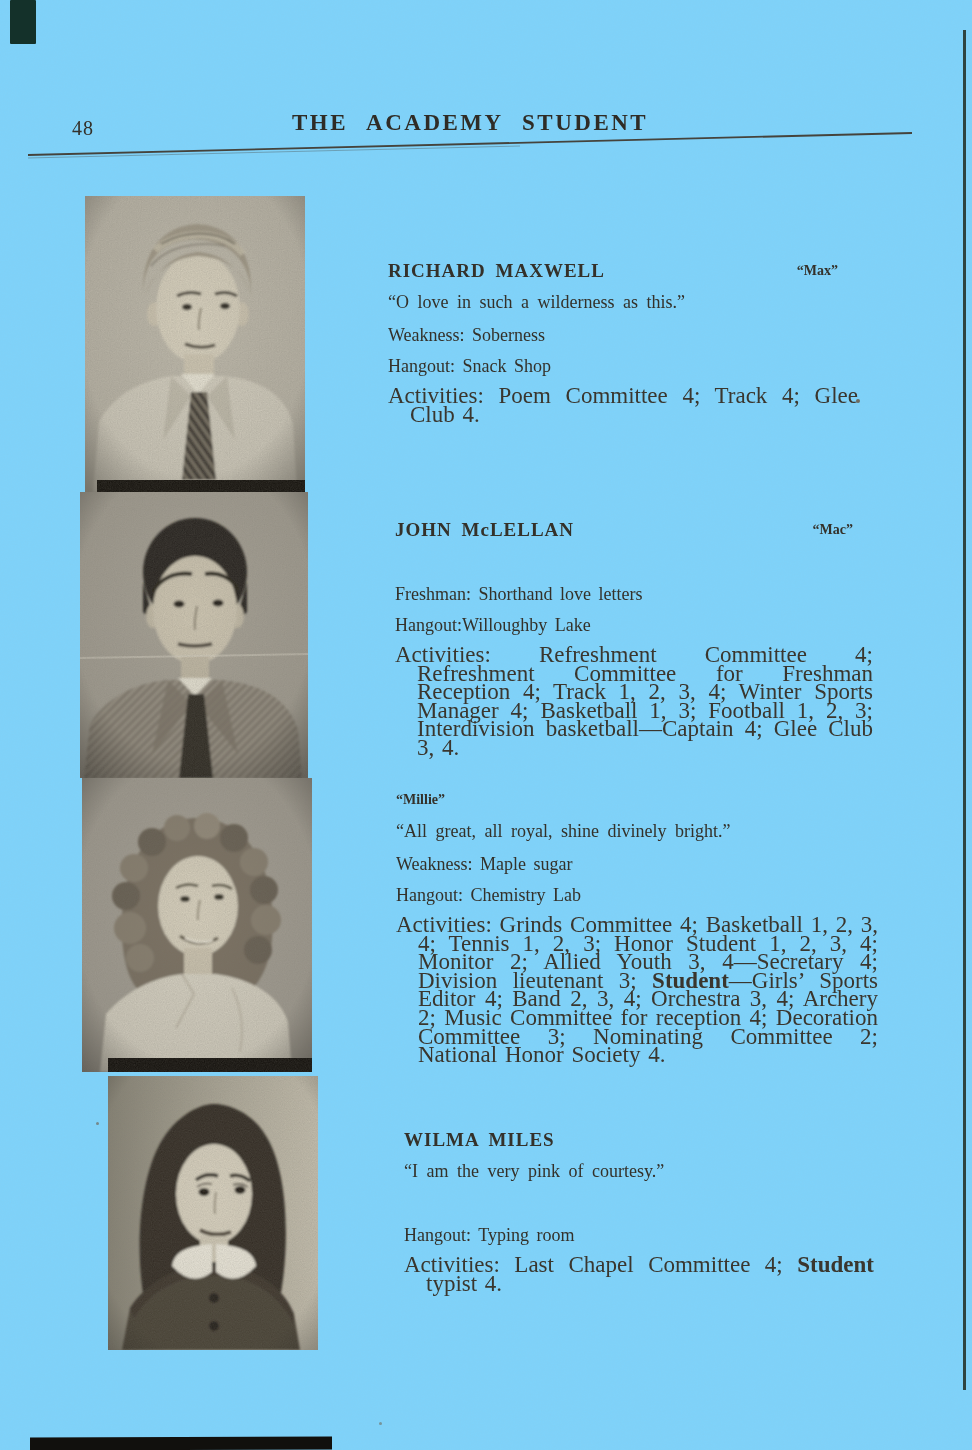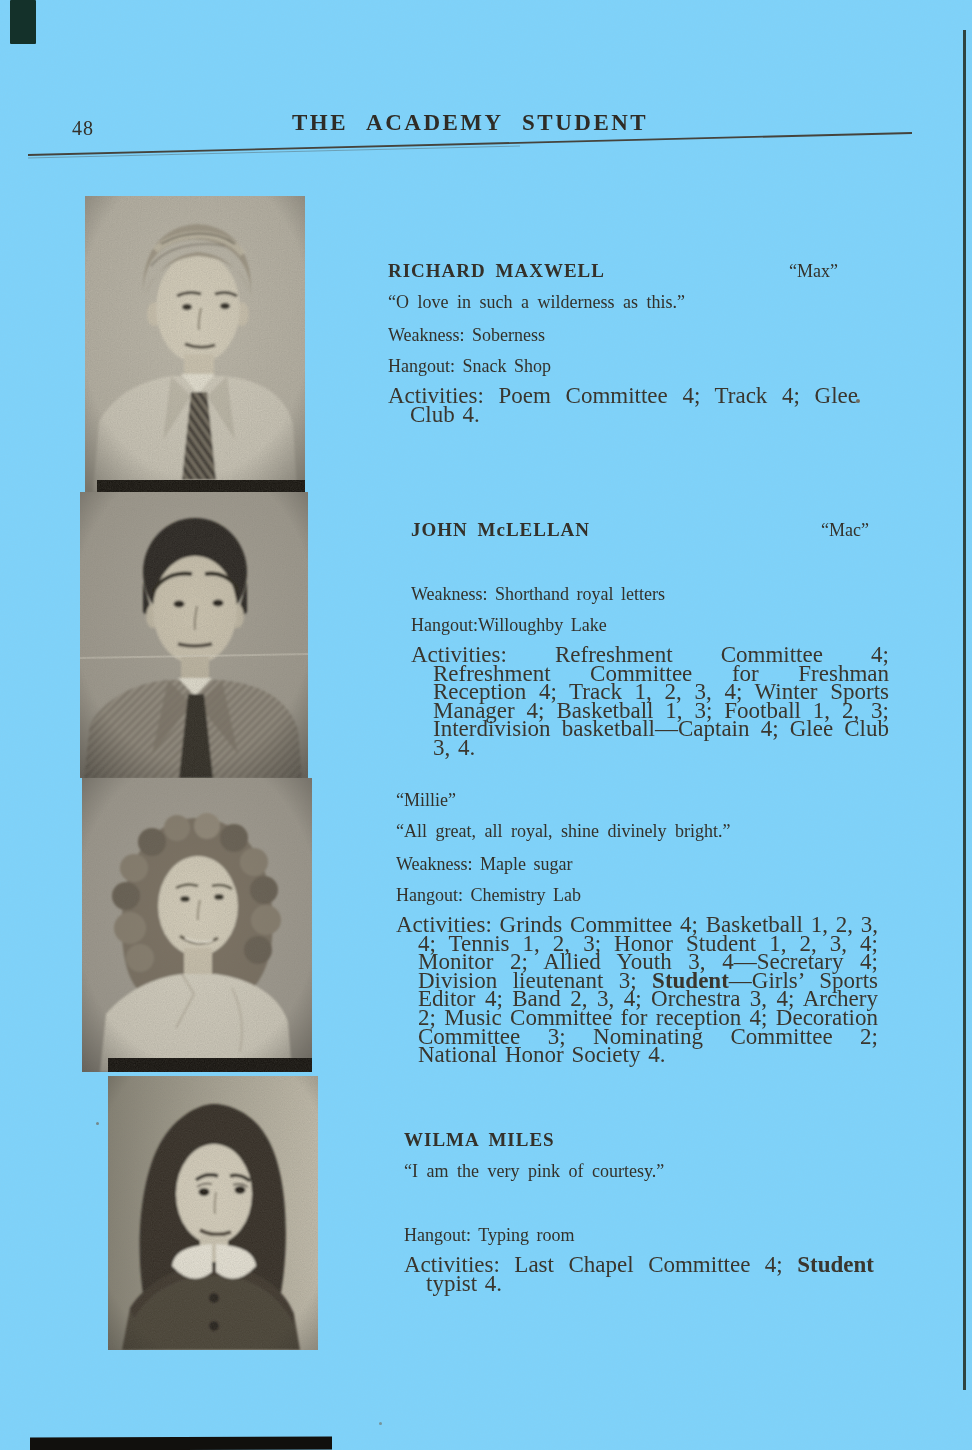--- a/index.html
+++ b/index.html
@@ -27,27 +27,27 @@
   
   .photo{position:absolute;display:block;}
   #photo-1{left:85px;top:196px;}
   #photo-2{left:80px;top:492px;}
   #photo-3{left:82px;top:778px;}
   #photo-4{left:108px;top:1076px;}
 
   
   .entry{position:absolute;}
   #entry0{left:388px;top:260px;width:470px;height:160px;}
-  #entry1{left:395px;top:519px;width:478px;height:240px;margin-left:16px;}
+  #entry1{left:395px;top:519px;width:478px;height:240px;}
   #entry2{left:396px;top:789px;width:482px;height:270px;}
   #entry3{left:404px;top:1129px;width:470px;height:160px;}
 
   .name-row{position:absolute;top:0;left:0;right:0;display:flex;justify-content:space-between;align-items:center;}
   .sname{font-size:19px;font-weight:700;letter-spacing:1px;word-spacing:4px;line-height:22px;}
-  .nick{font-size:18px;font-weight:400;margin-right:20px;line-height:22px;}
+  .nick{font-size:14px;font-weight:700;margin-right:20px;line-height:22px;}
   .quote{position:absolute;top:31px;left:0;right:0;text-align:left;font-size:18px;word-spacing:4px;line-height:22px;}
   .line{position:absolute;left:0;right:0;font-size:18px;word-spacing:3px;line-height:22px;}
   .weak{top:64px;}
   .hang{top:95px;}
   .act{
     position:absolute;top:127px;left:0;right:0;
     font-size:23px;line-height:18.6px;word-spacing:2px;
     text-align:justify;
     padding-left:22px;text-indent:-22px;
     color:#3a362e;
@@ -280,21 +280,21 @@
     <div class="line weak">Weakness: Soberness</div>
     <div class="line hang">Hangout: Snack Shop</div>
     <div class="act"><span>Activities: Poem Committee 4; Track 4; Glee Club 4.</span></div>
   </section>
 
   <section class="entry" id="entry1">
     <div class="name-row">
       <span class="sname">JOHN McLELLAN</span>
       <span class="nick">“Mac”</span>
     </div>
-    <div class="line weak">Weakness: Shorthand royal letters</div>
+    <div class="line weak">Freshman: Shorthand love letters</div>
     <div class="line hang">Hangout:Willoughby Lake</div>
     <div class="act"><span>Activities: Refreshment Committee 4; Refreshment Committee for Freshman Reception 4; Track 1, 2, 3, 4; Winter Sports Manager 4; Basketball 1, 3; Football 1, 2, 3; Interdivision basketball—Captain 4; Glee Club 3, 4.</span></div>
   </section>
 
   <section class="entry" id="entry2">
     <div class="name-row">
       <span class="nick">“Millie”</span>
     </div>
     <div class="quote">“All great, all royal, shine divinely bright.”</div>
     <div class="line weak">Weakness: Maple sugar</div>

